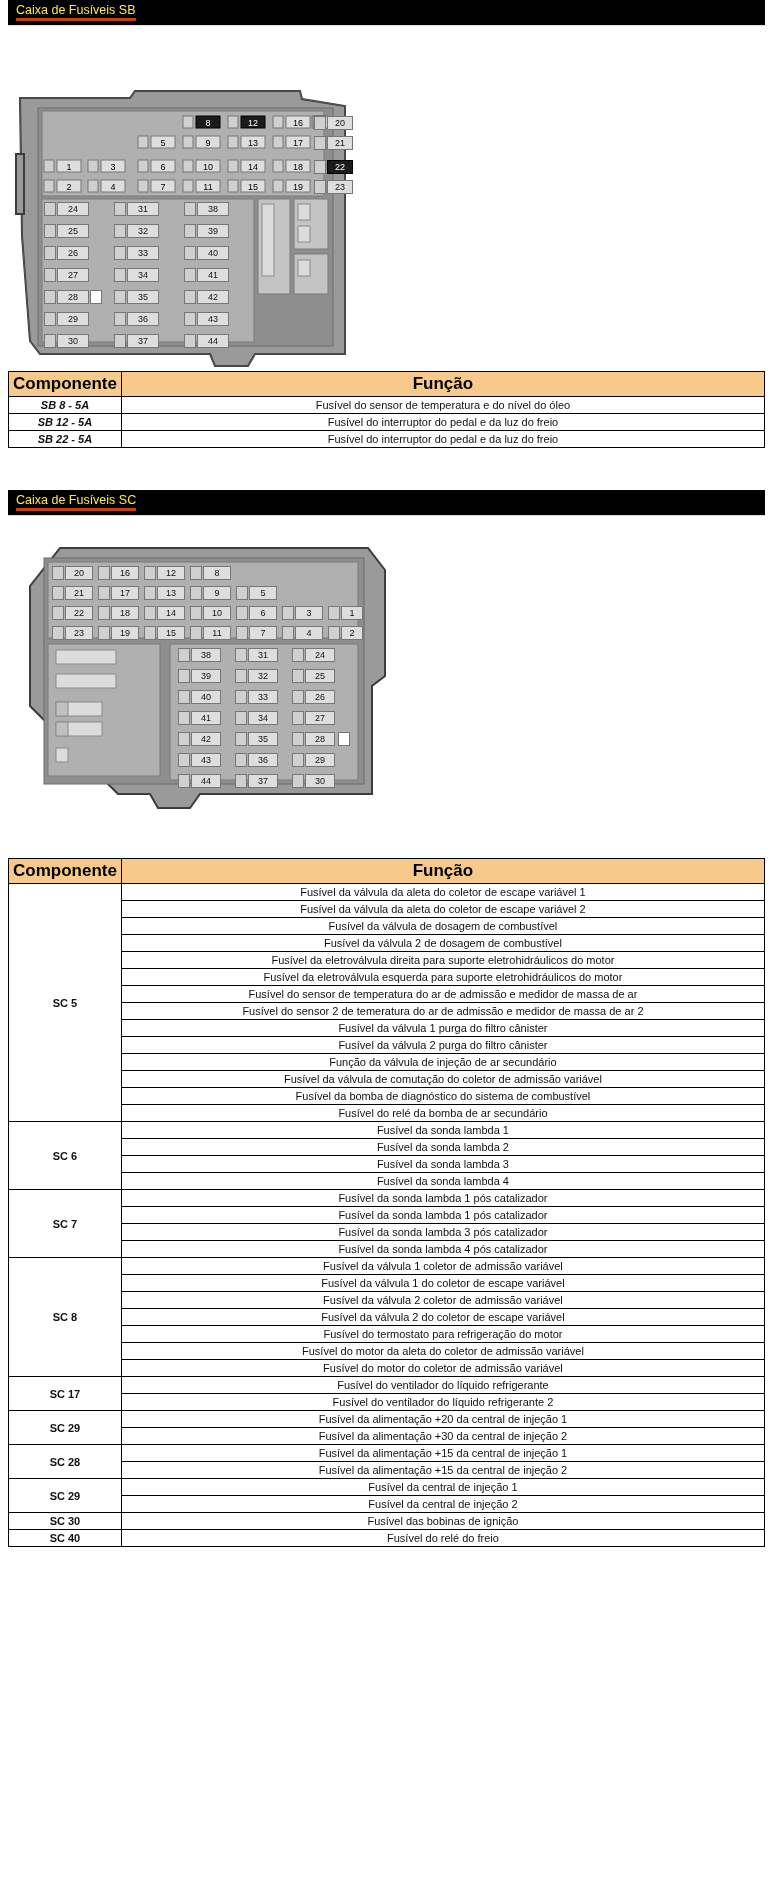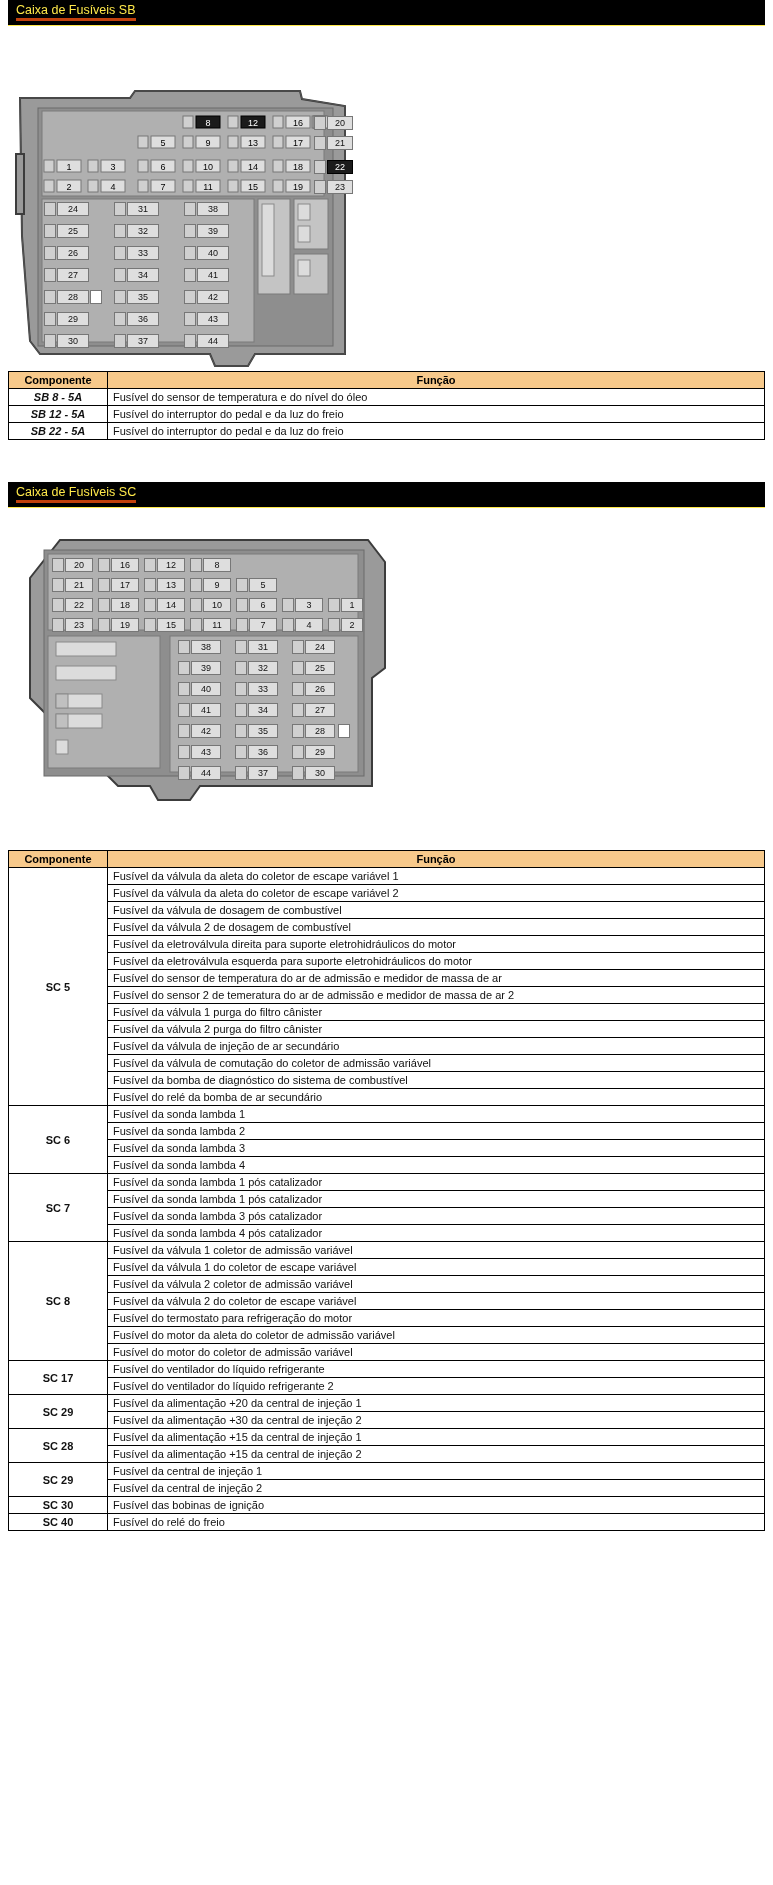--- a/index.html
+++ b/index.html
@@ -14,29 +14,29 @@
   }
   .titlebar span{display:inline-block;border-bottom:3px solid #c2410c;padding-bottom:1px;}
 
   
   .boxwrap{position:relative;margin:10px 0 0 0;}
   svg{display:block;}
 
   
   table{border-collapse:collapse;margin:0 8px;width:757px;font-size:11px;}
   th{
-    background:#f7c98b;color:#000;font-weight:bold;font-size:11px;
+    background:#f7c98b;color:#000;font-weight:bold;font-size:17px;
     border:1px solid #000;padding:2px 4px;text-align:center;
   }
   th.comp{width:88px;}
   td{border:1px solid #000;padding:2px 5px;background:#fff;}
   td.comp{
     text-align:center;font-weight:bold;background:#fff;width:88px;
   }
-  td.fn{text-align:left;}
+  td.fn{text-align:center;}
   .sbtable td.comp{font-weight:bold;font-style:italic;}
   .spacer{height:42px;}
   .spacer2{height:22px;}
 </style>
 </head>
 <body>
 
 <div class="page">
 
   <div class="titlebar">
@@ -602,21 +602,21 @@
         <tr>
           <td class="fn">Fusível do sensor 2 de temeratura do ar de admissão e medidor de massa de ar 2</td>
         </tr>
         <tr>
           <td class="fn">Fusível da válvula 1 purga do filtro cânister</td>
         </tr>
         <tr>
           <td class="fn">Fusível da válvula 2 purga do filtro cânister</td>
         </tr>
         <tr>
-          <td class="fn">Fusível da válvula de injeção de ar secundário</td>
+          <td class="fn">Função da válvula de injeção de ar secundário</td>
         </tr>
         <tr>
           <td class="fn">Fusível da válvula de comutação do coletor de admissão variável</td>
         </tr>
         <tr>
           <td class="fn">Fusível da bomba de diagnóstico do sistema de combustível</td>
         </tr>
         <tr>
           <td class="fn">Fusível do relé da bomba de ar secundário</td>
         </tr>

